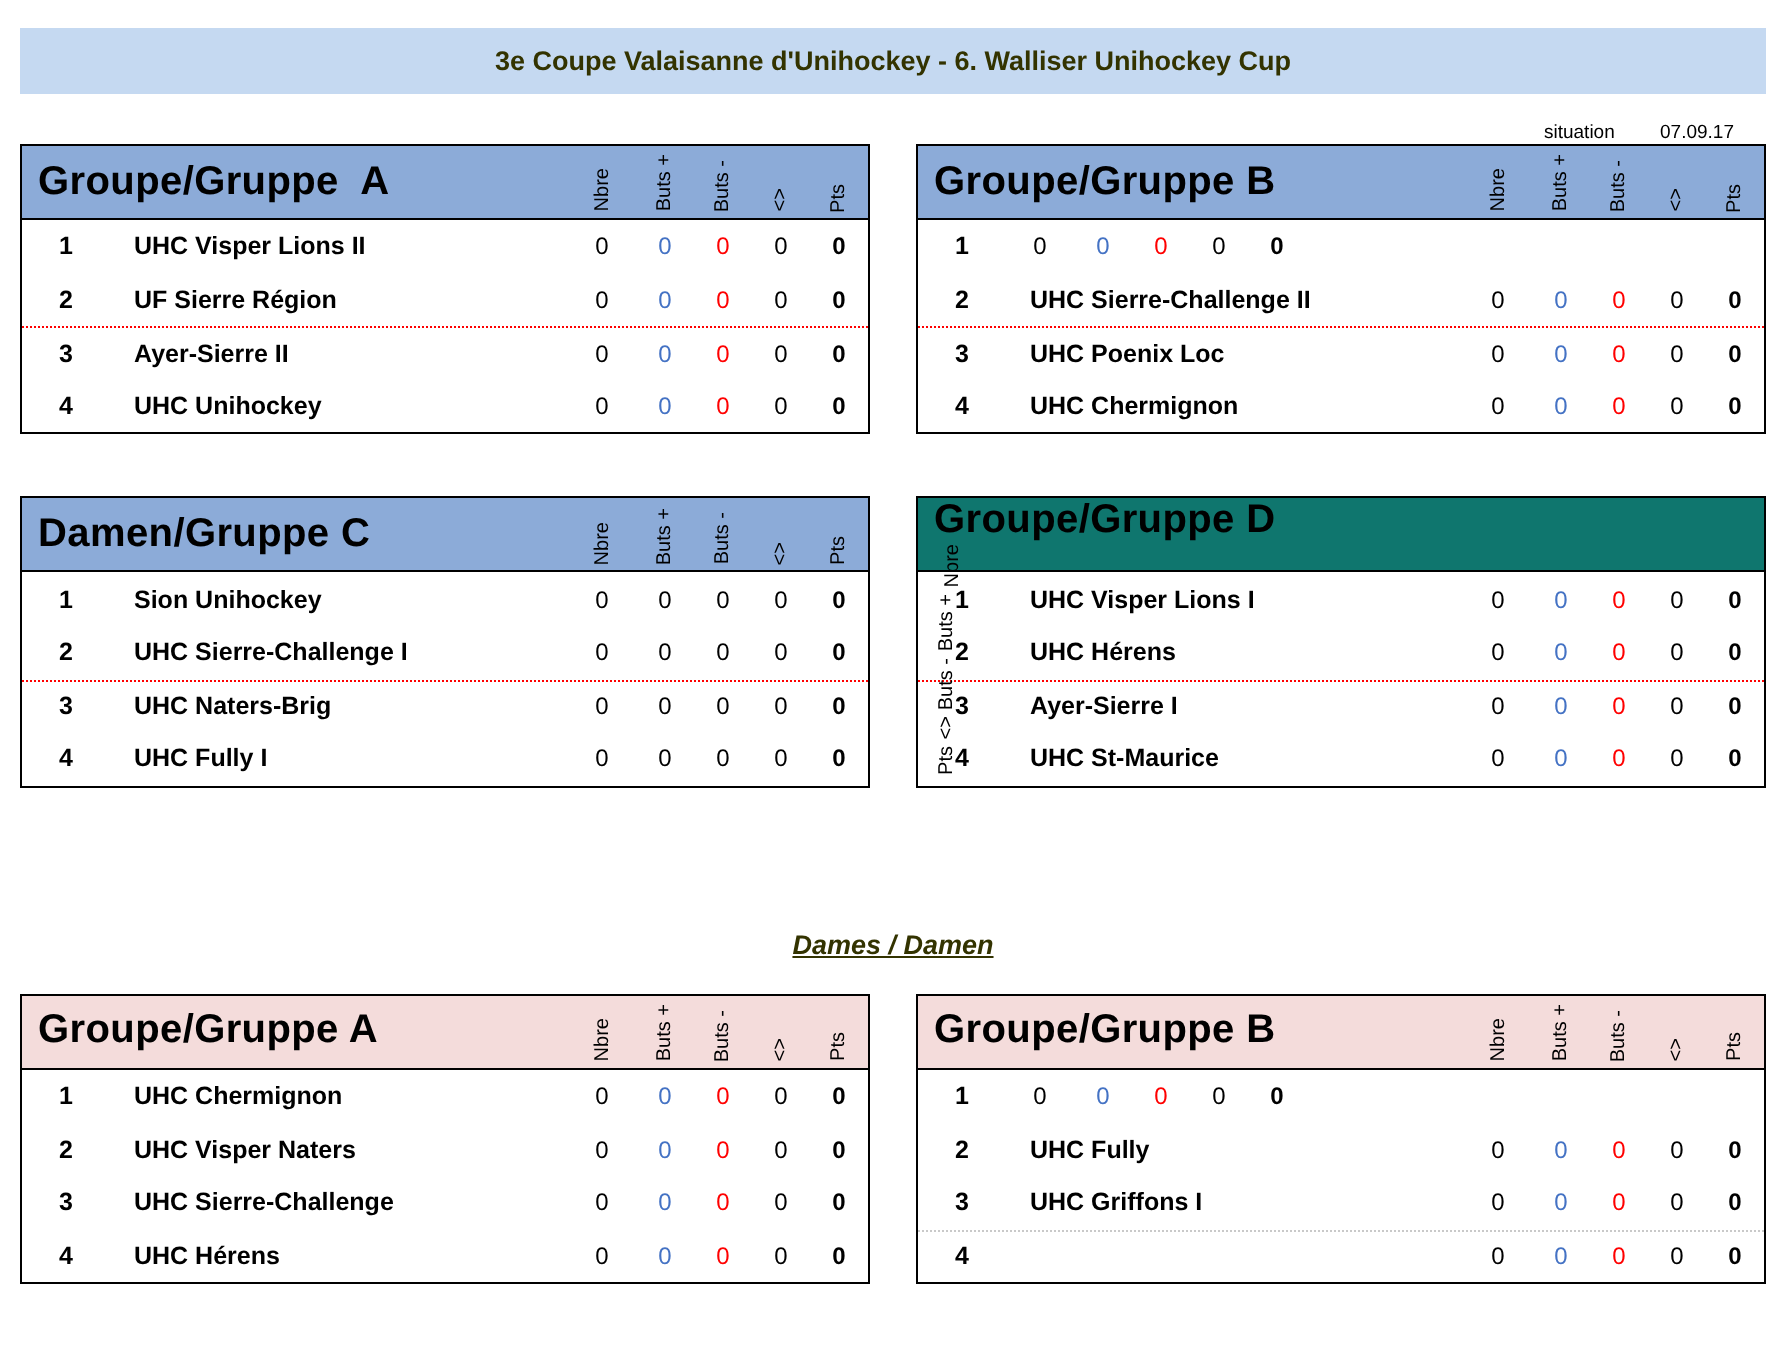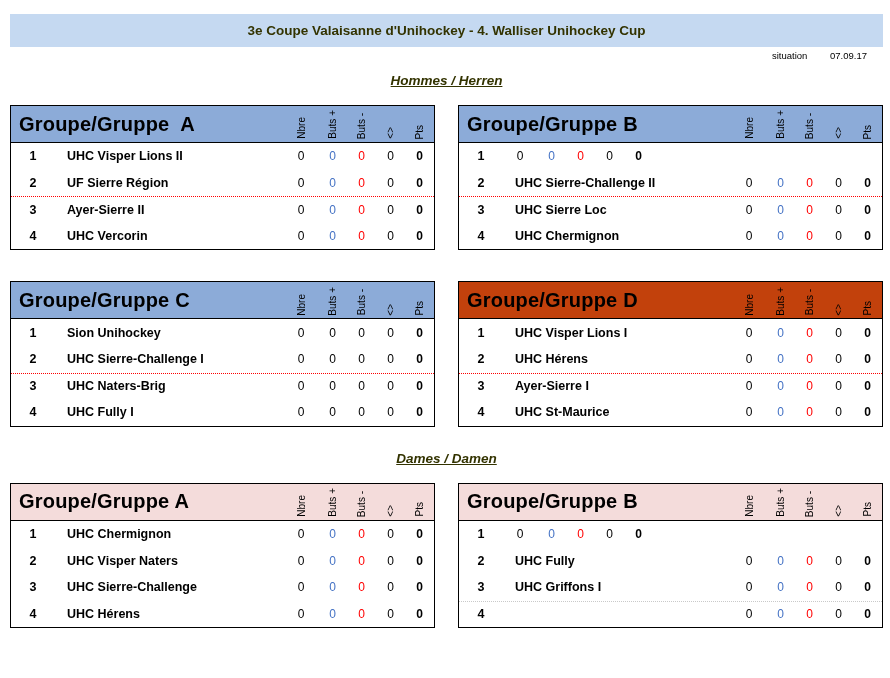--- a/index.html
+++ b/index.html
@@ -20,31 +20,32 @@
   .banner-title {
     font-size: 13.5px; font-weight: bold;
     color: var(--heading-text, #333300);
   }
 
   .status-line {
     text-align: right;
     font-size: 9.5px;
     padding: 3px 16px 0 0;
     height: 14px;
+    margin-top: 11px;
   }
   .status-label { margin-right: 20px; }
 
   .section-heading {
     text-align: center;
     font-size: 13.5px; font-weight: bold; font-style: italic;
     text-decoration: underline;
     color: var(--heading-text, #333300);
     margin: 12px 0 17px 0;
   }
-  .section-heading.women { margin-top: 24px; }
+  .section-heading.women { margin-top: 71px; }
 
   .tables-grid {
     display: grid;
     grid-template-columns: 425px 425px;
     column-gap: 23px;
     row-gap: 31px;
   }
 
   .group-table { border: 1.5px solid #000; background: #fff; }
 
@@ -84,29 +85,28 @@
   .val { width: 29px; text-align: center; font-size: 12px; }
   .val.first { width: 34px; }
   .val.bold { font-weight: bold; }
 </style>
 </head>
 <body>
 
 <div class="page">
 
   <div class="banner">
-    <span class="banner-title">3e Coupe Valaisanne d'Unihockey - 4. Walliser Unihockey Cup</span>
+    <span class="banner-title">3e Coupe Valaisanne d'Unihockey - 6. Walliser Unihockey Cup</span>
   </div>
 
   <div class="status-line">
     <span class="status-label">situation</span>
     <span class="status-date">07.09.17</span>
   </div>
 
-  <div class="section-heading">Hommes / Herren</div>
 
   <div class="tables-grid" id="men-grid">
       <div class="group-table">
         <div class="t-header" style="background: rgb(140, 171, 216);">
           <div class="t-title">Groupe/Gruppe  A</div>
           <div class="t-col first">
             <span class="rot">Nbre</span>
           </div>
           <div class="t-col">
             <span class="rot">Buts +</span>
@@ -143,21 +143,21 @@
           <span class="pos">3</span>
           <span class="team">Ayer-Sierre II</span>
           <span class="val first" style="color: rgb(0, 0, 0);">0</span>
           <span class="val" style="color: rgb(68, 114, 196);">0</span>
           <span class="val" style="color: rgb(255, 0, 0);">0</span>
           <span class="val" style="color: rgb(0, 0, 0);">0</span>
           <span class="val bold" style="color: rgb(0, 0, 0);">0</span>
         </div>
         <div class="t-row">
           <span class="pos">4</span>
-          <span class="team">UHC Vercorin</span>
+          <span class="team">UHC Unihockey</span>
           <span class="val first" style="color: rgb(0, 0, 0);">0</span>
           <span class="val" style="color: rgb(68, 114, 196);">0</span>
           <span class="val" style="color: rgb(255, 0, 0);">0</span>
           <span class="val" style="color: rgb(0, 0, 0);">0</span>
           <span class="val bold" style="color: rgb(0, 0, 0);">0</span>
         </div>
       </div>
       <div class="group-table">
         <div class="t-header" style="background: rgb(140, 171, 216);">
           <div class="t-title">Groupe/Gruppe B</div>
@@ -189,40 +189,40 @@
           <span class="pos">2</span>
           <span class="team">UHC Sierre-Challenge II</span>
           <span class="val first" style="color: rgb(0, 0, 0);">0</span>
           <span class="val" style="color: rgb(68, 114, 196);">0</span>
           <span class="val" style="color: rgb(255, 0, 0);">0</span>
           <span class="val" style="color: rgb(0, 0, 0);">0</span>
           <span class="val bold" style="color: rgb(0, 0, 0);">0</span>
         </div>
         <div class="t-row cutoff">
           <span class="pos">3</span>
-          <span class="team">UHC Sierre Loc</span>
+          <span class="team">UHC Poenix Loc</span>
           <span class="val first" style="color: rgb(0, 0, 0);">0</span>
           <span class="val" style="color: rgb(68, 114, 196);">0</span>
           <span class="val" style="color: rgb(255, 0, 0);">0</span>
           <span class="val" style="color: rgb(0, 0, 0);">0</span>
           <span class="val bold" style="color: rgb(0, 0, 0);">0</span>
         </div>
         <div class="t-row">
           <span class="pos">4</span>
           <span class="team">UHC Chermignon</span>
           <span class="val first" style="color: rgb(0, 0, 0);">0</span>
           <span class="val" style="color: rgb(68, 114, 196);">0</span>
           <span class="val" style="color: rgb(255, 0, 0);">0</span>
           <span class="val" style="color: rgb(0, 0, 0);">0</span>
           <span class="val bold" style="color: rgb(0, 0, 0);">0</span>
         </div>
       </div>
       <div class="group-table">
         <div class="t-header" style="background: rgb(140, 171, 216);">
-          <div class="t-title">Groupe/Gruppe C</div>
+          <div class="t-title">Damen/Gruppe C</div>
           <div class="t-col first">
             <span class="rot">Nbre</span>
           </div>
           <div class="t-col">
             <span class="rot">Buts +</span>
           </div>
           <div class="t-col">
             <span class="rot">Buts -</span>
           </div>
           <div class="t-col">
@@ -263,21 +263,21 @@
           <span class="pos">4</span>
           <span class="team">UHC Fully I</span>
           <span class="val first" style="color: rgb(0, 0, 0);">0</span>
           <span class="val" style="color: rgb(0, 0, 0);">0</span>
           <span class="val" style="color: rgb(0, 0, 0);">0</span>
           <span class="val" style="color: rgb(0, 0, 0);">0</span>
           <span class="val bold" style="color: rgb(0, 0, 0);">0</span>
         </div>
       </div>
       <div class="group-table">
-        <div class="t-header" style="background: #c2410c;">
+        <div class="t-header" style="background: #0f766e; flex-direction: column;">
           <div class="t-title">Groupe/Gruppe D</div>
           <div class="t-col first">
             <span class="rot">Nbre</span>
           </div>
           <div class="t-col">
             <span class="rot">Buts +</span>
           </div>
           <div class="t-col">
             <span class="rot">Buts -</span>
           </div>

